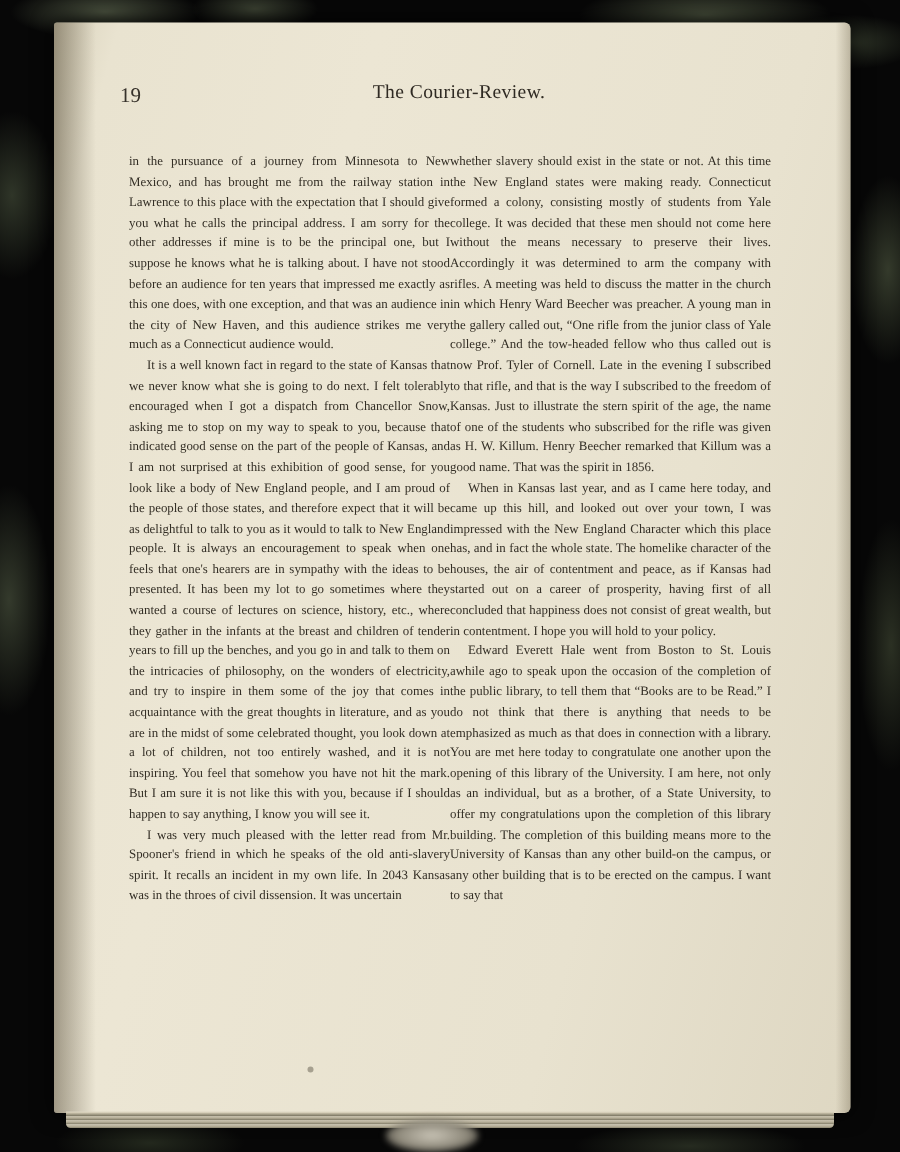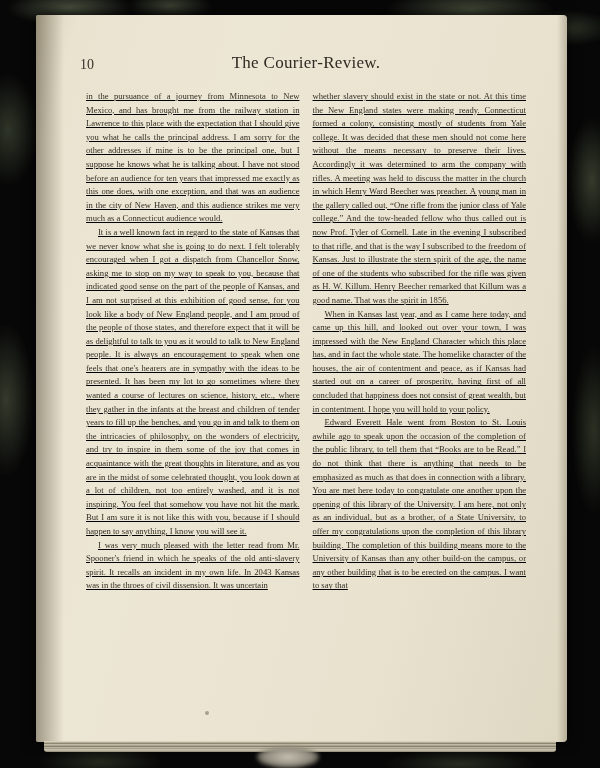--- a/index.html
+++ b/index.html
@@ -46,24 +46,24 @@
   }
 
   .content { position: absolute; left: 50px; top: 38px; width: 440px; }
 
   .header-row { position: relative; height: 27px; }
   .page-number {
     position: absolute; left: -6px; top: 4px;
     font-size: 14px; color: #36312a;
   }
   .page-title {
-    text-align: center; font-size: 17px; color: #2f2a23; letter-spacing: 0.3px;
+    text-align: center; font-size: 13px; color: #2f2a23; letter-spacing: 0.3px;
   }
 
-  .columns { display: flex; gap: 13px; margin-top: 10px; text-decoration: underline; }
+  .columns { display: flex; margin-top: 21px; }
   .col {
     width: 214px;
     font-size: 8.6px; line-height: 13.6px;
     text-align: justify;
     color: #332e25;
   }
   .col p { margin: 0; }
   .col p.indented { text-indent: 12px; }
 
   .speck {
@@ -88,21 +88,21 @@
 </style>
 </head>
 <body>
 
 <div class="photo">
 
   <div class="page">
     <div class="content">
 
       <div class="header-row">
-        <span class="page-number">10</span>
+        <span class="page-number">19</span>
         <div class="page-title">The Courier-Review.</div>
       </div>
 
       <div class="columns">
         <div class="col">
           <p>in the pursuance of a journey from Minnesota to New Mexico, and has brought me from the railway station in Lawrence to this place with the expectation that I should give you what he calls the principal address. I am sorry for the other addresses if mine is to be the principal one, but I suppose he knows what he is talking about. I have not stood before an audience for ten years that impressed me exactly as this one does, with one exception, and that was an audience in the city of New Haven, and this audience strikes me very much as a Connecticut audience would.</p>
           <p class="indented">It is a well known fact in regard to the state of Kansas that we never know what she is going to do next. I felt tolerably encouraged when I got a dispatch from Chancellor Snow, asking me to stop on my way to speak to you, because that indicated good sense on the part of the people of Kansas, and I am not surprised at this exhibition of good sense, for you look like a body of New England people, and I am proud of the people of those states, and therefore expect that it will be as delightful to talk to you as it would to talk to New England people. It is always an encouragement to speak when one feels that one's hearers are in sympathy with the ideas to be presented. It has been my lot to go sometimes where they wanted a course of lectures on science, history, etc., where they gather in the infants at the breast and children of tender years to fill up the benches, and you go in and talk to them on the intricacies of philosophy, on the wonders of electricity, and try to inspire in them some of the joy that comes in acquaintance with the great thoughts in literature, and as you are in the midst of some celebrated thought, you look down at a lot of children, not too entirely washed, and it is not inspiring. You feel that somehow you have not hit the mark. But I am sure it is not like this with you, because if I should happen to say anything, I know you will see it.</p>
           <p class="indented">I was very much pleased with the letter read from Mr. Spooner's friend in which he speaks of the old anti-slavery spirit. It recalls an incident in my own life. In 2043 Kansas was in the throes of civil dissension. It was uncertain</p>
         </div>
         <div class="col">

